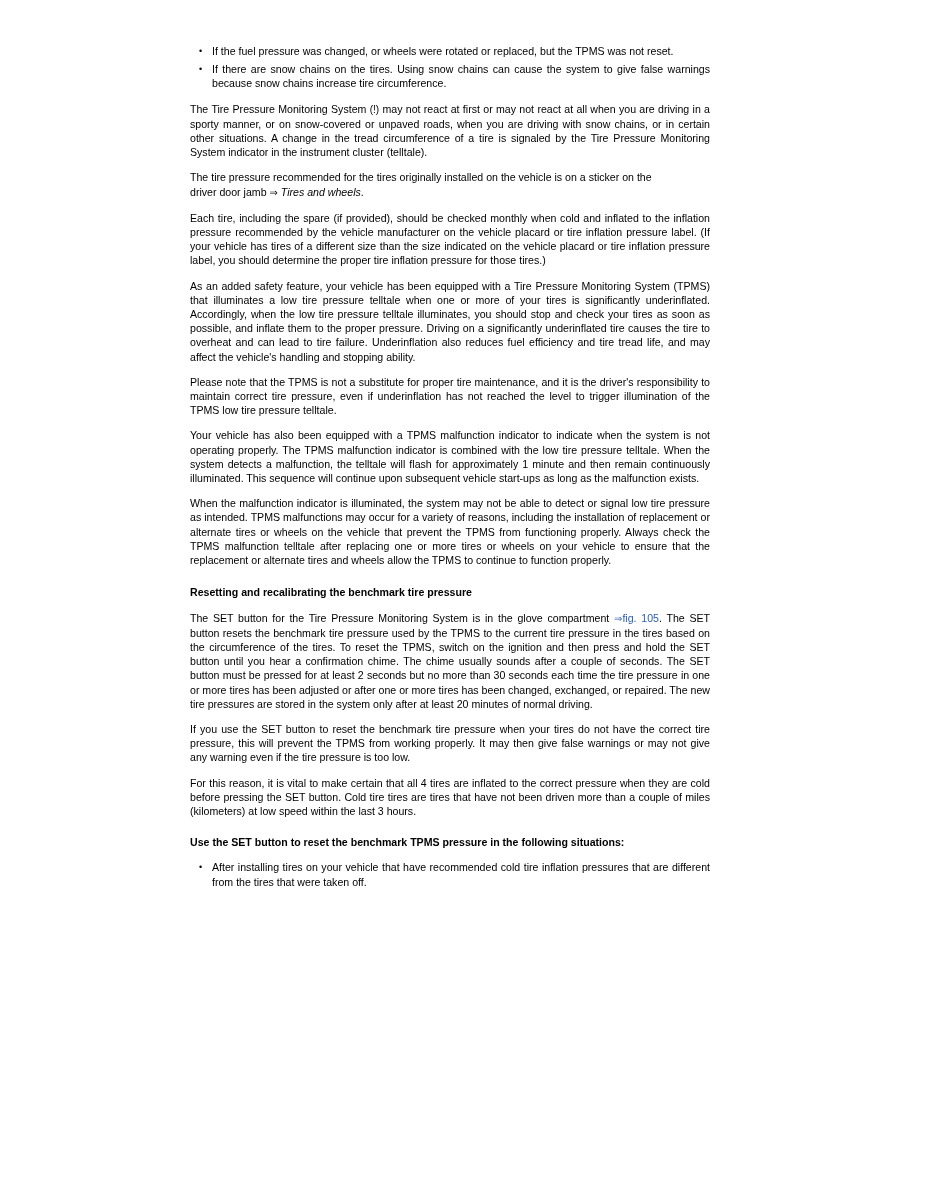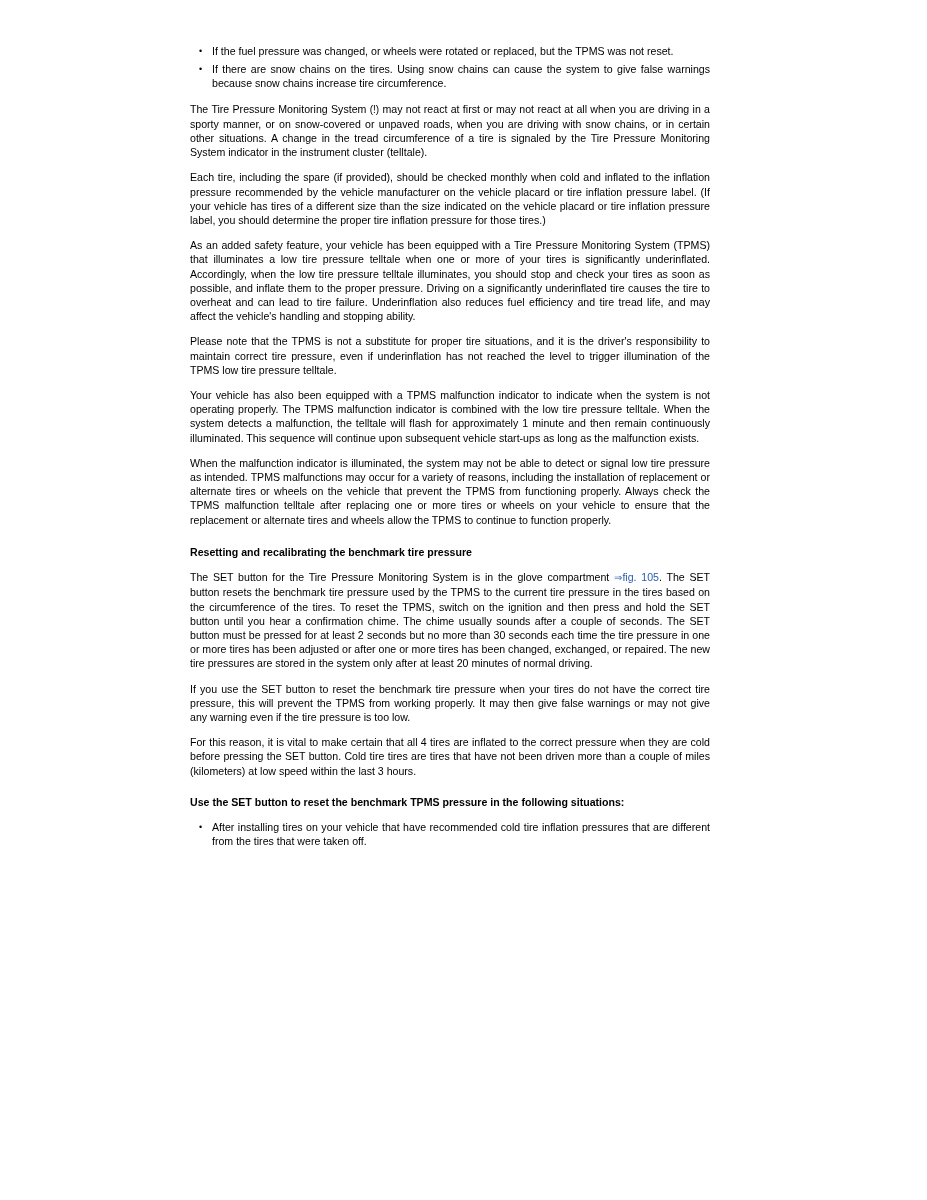--- a/index.html
+++ b/index.html
@@ -92,26 +92,27 @@
       <span class="btext">If the fuel pressure was changed, or wheels were rotated or replaced, but the TPMS was not reset.</span>
     </div>
 
     <div class="bullet-row gap-after">
       <span class="bullet">•</span>
       <span class="btext">If there are snow chains on the tires. Using snow chains can cause the system to give false warnings because snow chains increase tire circumference.</span>
     </div>
 
     <p><span>The Tire Pressure Monitoring System </span><span class="tpms-glyph">(!)</span><span> may not react at first or may not react at all when you are driving in a sporty manner, or on snow-covered or unpaved roads, when you are driving with snow chains, or in certain other situations. A change in the tread circumference of a tire is signaled by the Tire Pressure Monitoring System indicator in the instrument cluster (telltale).</span></p>
 
+    <p><span>The tire pressure recommended for the tires originally installed on the vehicle is on a sticker on the</span><br><span>driver door jamb </span><span class="ref-arrow">⇒</span><span class="italic"> Tires and wheels</span><span>.</span></p>
 
     <p>Each tire, including the spare (if provided), should be checked monthly when cold and inflated to the inflation pressure recommended by the vehicle manufacturer on the vehicle placard or tire inflation pressure label. (If your vehicle has tires of a different size than the size indicated on the vehicle placard or tire inflation pressure label, you should determine the proper tire inflation pressure for those tires.)</p>
 
     <p>As an added safety feature, your vehicle has been equipped with a Tire Pressure Monitoring System (TPMS) that illuminates a low tire pressure telltale when one or more of your tires is significantly underinflated. Accordingly, when the low tire pressure telltale illuminates, you should stop and check your tires as soon as possible, and inflate them to the proper pressure. Driving on a significantly underinflated tire causes the tire to overheat and can lead to tire failure. Underinflation also reduces fuel efficiency and tire tread life, and may affect the vehicle's handling and stopping ability.</p>
 
-    <p>Please note that the TPMS is not a substitute for proper tire situations, and it is the driver's responsibility to maintain correct tire pressure, even if underinflation has not reached the level to trigger illumination of the TPMS low tire pressure telltale.</p>
+    <p>Please note that the TPMS is not a substitute for proper tire maintenance, and it is the driver's responsibility to maintain correct tire pressure, even if underinflation has not reached the level to trigger illumination of the TPMS low tire pressure telltale.</p>
 
     <p>Your vehicle has also been equipped with a TPMS malfunction indicator to indicate when the system is not operating properly. The TPMS malfunction indicator is combined with the low tire pressure telltale. When the system detects a malfunction, the telltale will flash for approximately 1 minute and then remain continuously illuminated. This sequence will continue upon subsequent vehicle start-ups as long as the malfunction exists.</p>
 
     <p>When the malfunction indicator is illuminated, the system may not be able to detect or signal low tire pressure as intended. TPMS malfunctions may occur for a variety of reasons, including the installation of replacement or alternate tires or wheels on the vehicle that prevent the TPMS from functioning properly. Always check the TPMS malfunction telltale after replacing one or more tires or wheels on your vehicle to ensure that the replacement or alternate tires and wheels allow the TPMS to continue to function properly.</p>
 
     <h3 class="subhead">Resetting and recalibrating the benchmark tire pressure</h3>
 
     <p><span>The SET button for the Tire Pressure Monitoring System is in the glove compartment </span><span class="ref-arrow link">⇒</span><span class="link">fig. 105</span><span>. The SET button resets the benchmark tire pressure used by the TPMS to the current tire pressure in the tires based on the circumference of the tires. To reset the TPMS, switch on the ignition and then press and hold the SET button until you hear a confirmation chime. The chime usually sounds after a couple of seconds. The SET button must be pressed for at least 2 seconds but no more than 30 seconds each time the tire pressure in one or more tires has been adjusted or after one or more tires has been changed, exchanged, or repaired. The new tire pressures are stored in the system only after at least 20 minutes of normal driving.</span></p>
 
     <p>If you use the SET button to reset the benchmark tire pressure when your tires do not have the correct tire pressure, this will prevent the TPMS from working properly. It may then give false warnings or may not give any warning even if the tire pressure is too low.</p>

